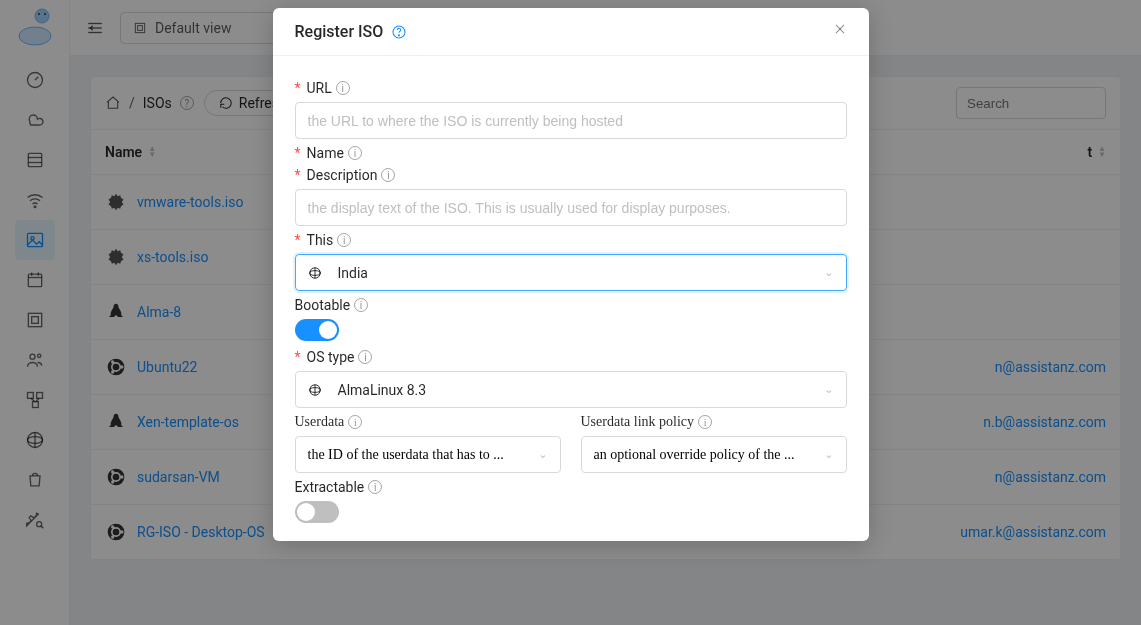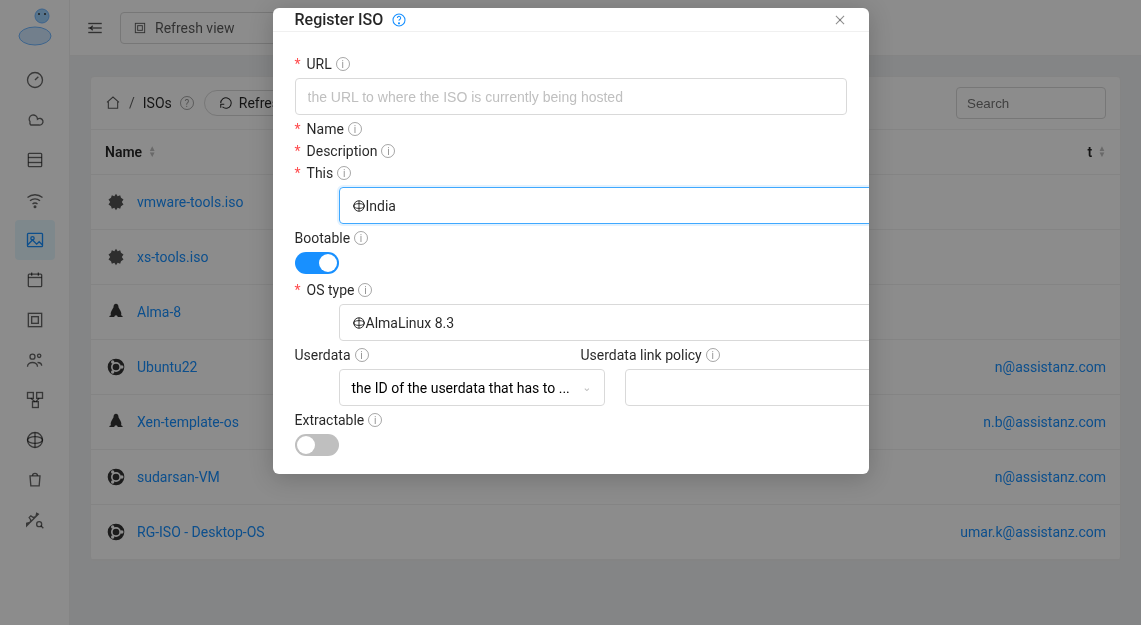--- a/index.html
+++ b/index.html
@@ -25,35 +25,35 @@
   .search-input { border:1px solid #d9d9d9; border-radius:4px; height:32px; padding:0 10px; width:150px;}
   .table-head { display:flex; align-items:center; padding:14px 14px; border-bottom:1px solid #f0f0f0; font-weight:600; color:rgba(0,0,0,0.85);}
   .sort-icons { display:inline-flex; flex-direction:column; margin-left:6px; font-size:8px; color:#bfbfbf; line-height:6px; gap:1px;}
   .table-row { display:flex; align-items:center; padding:16px 14px; border-bottom:1px solid #f0f0f0;}
   .row-icon { width:22px; height:22px; margin-right:10px; display:flex; align-items:center; justify-content:center; }
   .row-link { color:#1890ff; text-decoration:none;text-align:center;}
   .email { margin-left:auto; color:#1890ff;}
   
   .modal-mask { position:absolute; inset:0; background:rgba(0,0,0,0.45); display:flex; align-items:flex-start; justify-content:center; }
   .modal { width:596px; background:#fff; border-radius:6px; margin-top:8px; box-shadow:0 4px 24px rgba(0,0,0,0.2); display:flex; flex-direction:column; max-height:616px;}
-  .modal-head { padding:2px 22px; border-bottom:1px solid #f0f0f0; display:flex; align-items:center;}
+  .modal-head { padding:14px 22px; border-bottom:1px solid #f0f0f0; display:flex; }
   .modal-title { font-size:16px; font-weight:500; color:rgba(0,0,0,0.85); display:flex; align-items:center; gap:8px;}
   .modal-close { margin-left:auto; color:rgba(0,0,0,0.45); cursor:pointer; font-size:16px;}
   .modal-body { padding:18px 22px 10px; overflow-y:auto;}
   .form-label { display:flex; align-items:center; gap:4px; color:rgba(0,0,0,0.85); margin:6px 0 6px;}
   .req { color:#ff4d4f; margin-right:2px;}
   .info { width:14px; height:14px; border:1px solid rgba(0,0,0,0.35); border-radius:50%; font-size:10px; display:inline-flex; align-items:center; justify-content:center; color:rgba(0,0,0,0.45);}
   .text-input, .select { width:100%; border:1px solid #d9d9d9; border-radius:4px; height:37px; padding:0 12px; font-size:14px; color:rgba(0,0,0,0.85);}
   .text-input::placeholder { color:#bfbfbf;}
-  .select { display:flex; align-items:center; gap:0; position:relative; cursor:pointer;margin-left:44px;}
+  .select { display:flex; align-items:center; gap:16px; position:relative; cursor:pointer;}
   .select .arrow { position:absolute; right:12px; color:#bfbfbf; font-size:11px;}
   .select.focused { border-color:#40a9ff; box-shadow:0 0 0 2px rgba(24,144,255,0.12);}
   .select .placeholder { color:#000000;}
   .two-col { display:flex; gap:20px;}
-  .two-col > div { flex:1; }
+  .two-col > div { flex:1;font-family:Liberation Serif, serif; }
   .switch { width:44px; height:22px; border-radius:11px; background:#bfbfbf; position:relative; cursor:pointer; margin:6px 0 8px;}
   .switch::after { content:""; width:18px; height:18px; border-radius:50%; background:#fff; position:absolute; top:2px; left:2px; transition:left .15s;}
   .switch.on { background:#1890ff;}
   .switch.on::after { left:24px;}
   svg { display:block; }
   .col-head-right { margin-left:auto; display:flex; align-items:center;}
 </style>
 </head>
 <body>
 
@@ -162,21 +162,21 @@
             <line x1="3" y1="12" x2="21" y2="12"></line>
             <line x1="3" y1="18" x2="21" y2="18"></line>
             <polyline points="9 9 6 12 9 15"></polyline>
           </svg>
       </span>
       <div class="view-select">
         <svg width="14" height="14" viewBox="0 0 24 24" fill="none" stroke="currentColor" stroke-width="1.6">
             <rect x="4" y="4" width="16" height="16"></rect>
             <rect x="8" y="8" width="8" height="8"></rect>
           </svg>
-        <span>Refresh view</span>
+        <span>Default view</span>
       </div>
     </div>
 
     <div class="content">
       <div class="card">
         <div class="card-head">
           <div class="breadcrumb">
             <span>
                 <svg width="16" height="16" viewBox="0 0 24 24" fill="none" stroke="currentColor" stroke-width="1.6">
                   <path d="M3 11l9-8 9 8"></path>
@@ -322,20 +322,21 @@
             <span class="req">*</span>
             <span>Name</span>
             <span class="info">i</span>
           </div>
 
         <div class="form-label">
             <span class="req">*</span>
             <span>Description</span>
             <span class="info">i</span>
           </div>
+        <input class="text-input" placeholder="the display text of the ISO. This is usually used for display purposes." style="">
 
         <div class="form-label">
             <span class="req">*</span>
             <span>This</span>
             <span class="info">i</span>
           </div>
         <div class="select focused">
           <svg width="14" height="14" viewBox="0 0 24 24" fill="none" stroke="currentColor" stroke-width="1.6">
               <circle cx="12" cy="12" r="9"></circle>
               <ellipse cx="12" cy="12" rx="9" ry="4"></ellipse>
@@ -376,20 +377,21 @@
               <span class="placeholder">the ID of the userdata that has to ...</span>
               <span class="arrow">⌄</span>
             </div>
           </div>
           <div>
             <div class="form-label">
                 <span>Userdata link policy</span>
                 <span class="info">i</span>
               </div>
             <div class="select">
+              <span class="placeholder">an optional override policy of the ...</span>
               <span class="arrow">⌄</span>
             </div>
           </div>
         </div>
 
         <div class="form-label">
             <span>Extractable</span>
             <span class="info">i</span>
           </div>
         <div id="sw-ext" class="switch"></div>

